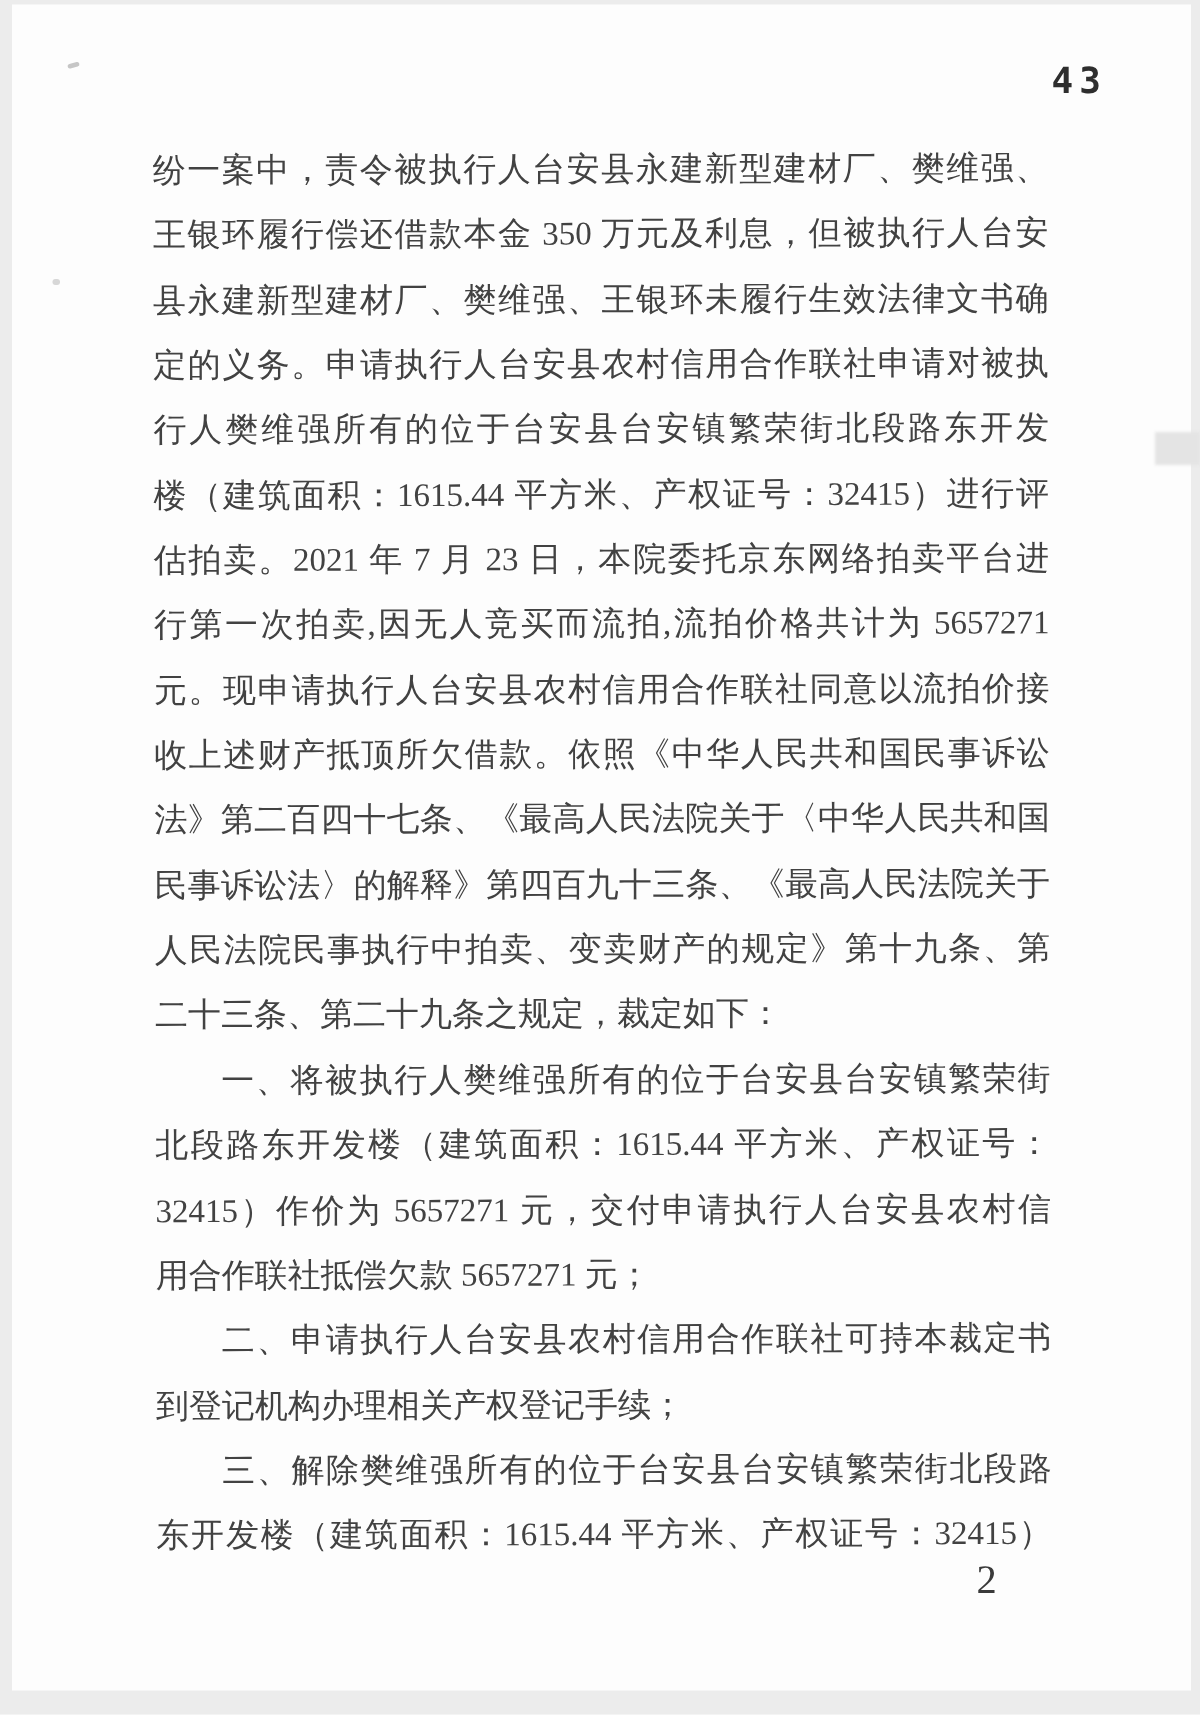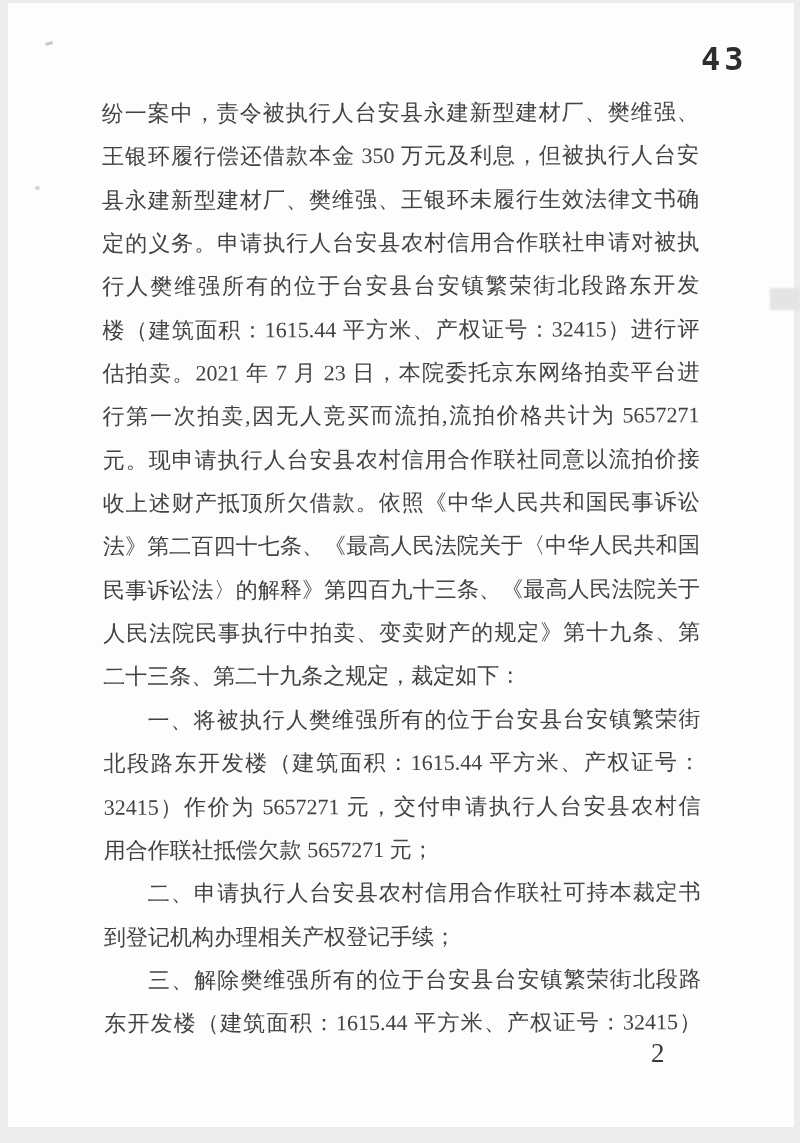--- a/index.html
+++ b/index.html
@@ -15,21 +15,21 @@
   .page {
     position: absolute;
     left: 8px; top: 3px; right: 6px; bottom: 16px;
     background: #fdfdfd;
   }
   
   .corner-stamp {
     position: absolute;
     left: 701px; top: 40px;
     font-family: "DejaVu Sans Mono", monospace;
-    font-size: 32px;
+    font-size: 24px;
     font-weight: 700;
     letter-spacing: 4px;
     color: #2e2e2e;
   }
   
   .text-block {
     position: absolute;
     left: 103px; top: 91px;
     width: 597px;
     font-size: 22px;

